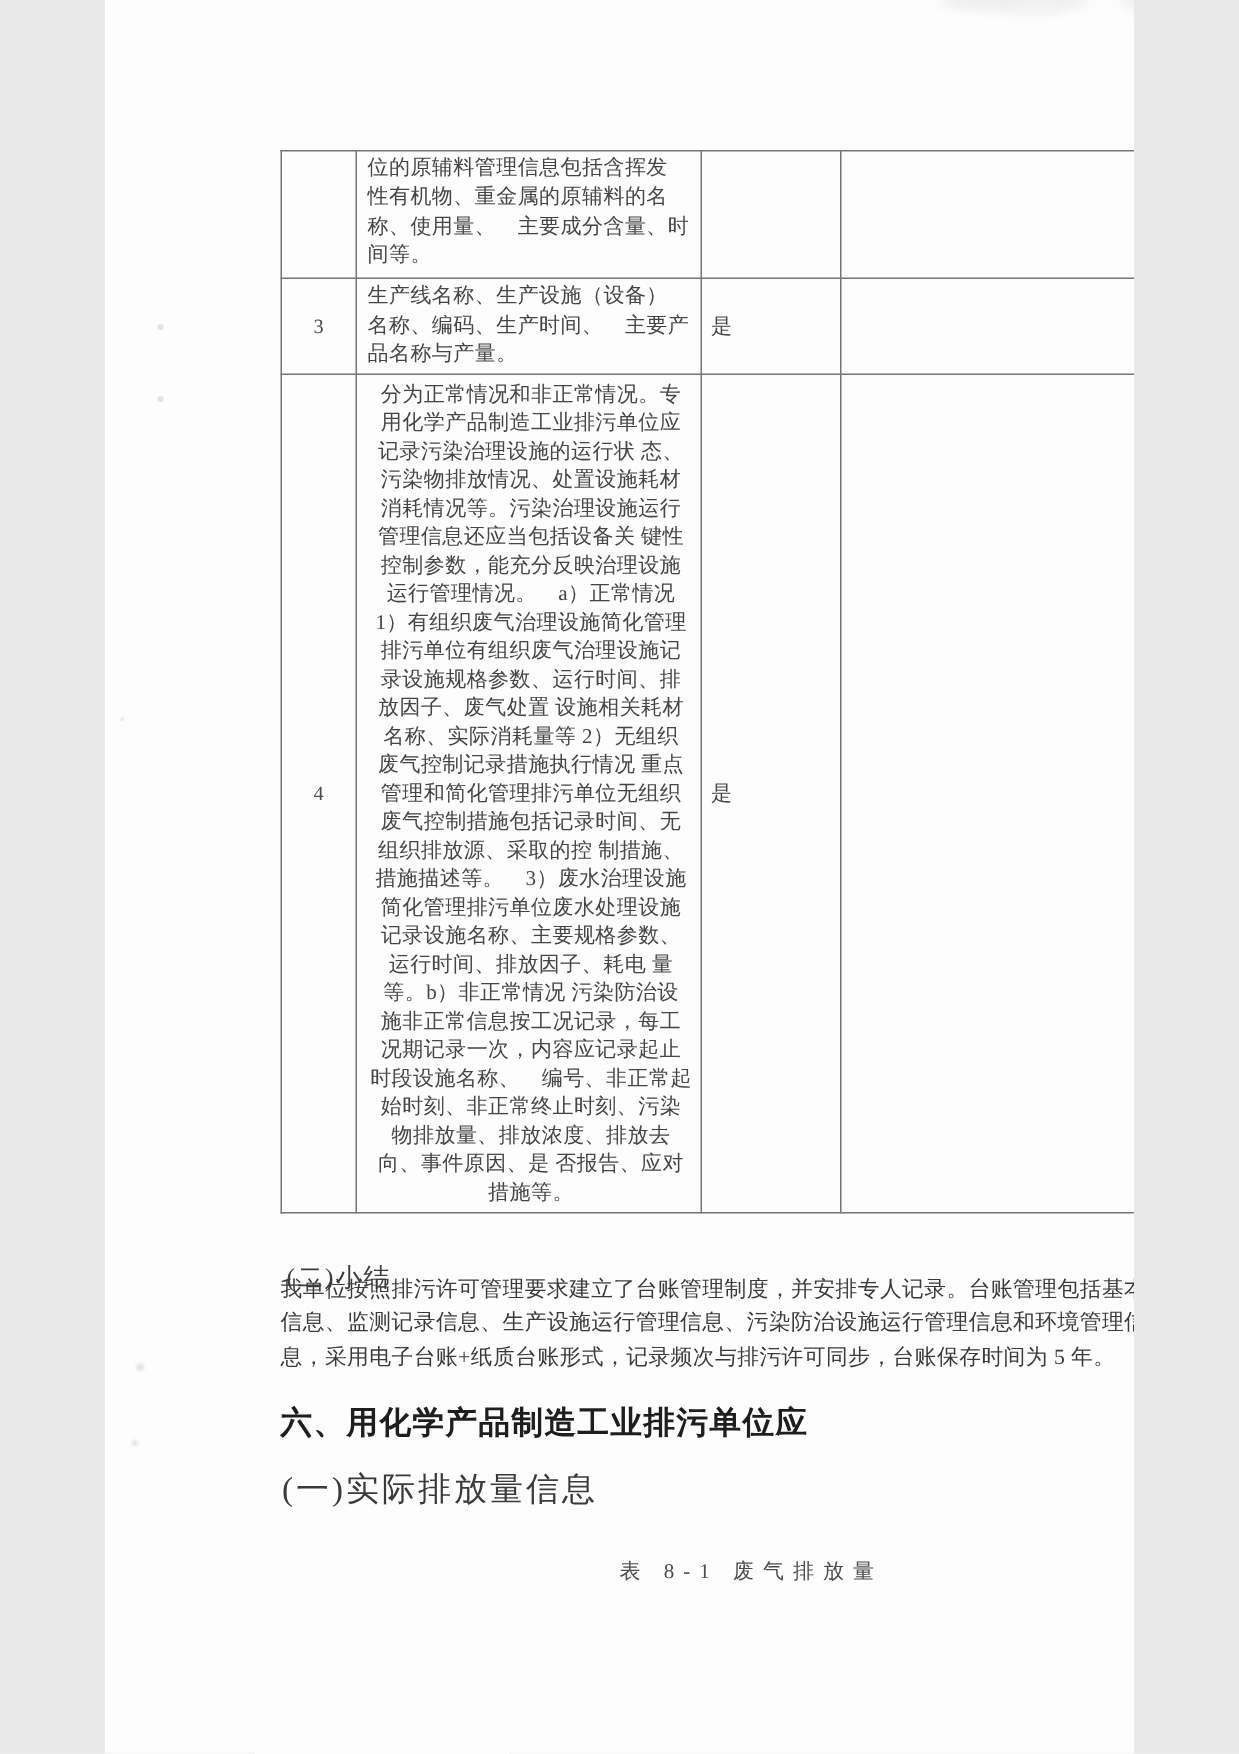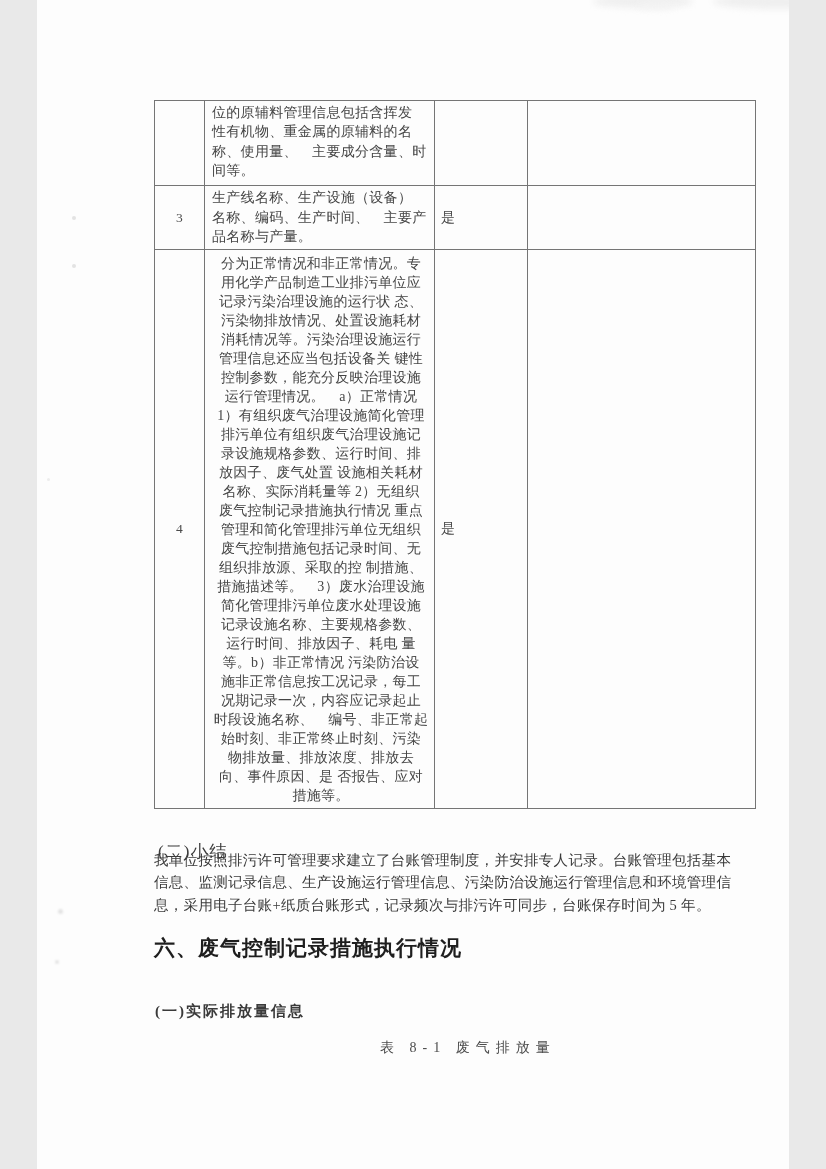--- a/index.html
+++ b/index.html
@@ -1,18 +1,18 @@
 <!DOCTYPE html>
 <html lang="zh"><head>
 <meta charset="utf-8">
 <style>
   html,body{margin:0;padding:0;background:#e9e9e9;}
   .page{
     position:relative;
-    width:752px;height:1169px;
+    width:686px;height:1169px;
     margin:0 auto;
     background:#fdfdfd;
     overflow:hidden;
     font-family:"Liberation Serif","DejaVu Serif",serif;
     color:#3d3d3d;
   }
   
   .doc-table{
     position:absolute;left:117px;top:100px;
     width:601px;
@@ -55,22 +55,22 @@
     text-align:justify;
   }
   .section-title{
     position:absolute;left:117px;top:934px;
     margin:0;
     font-family:"Liberation Sans","DejaVu Sans",sans-serif;
     font-size:21px;font-weight:bold;letter-spacing:1px;
     color:#1e1e1e;
   }
   .subsection-title{
-    position:absolute;left:118px;top:1002px;
-    font-size:15px;letter-spacing:2px;color:#3a3a3a;font-weight:bold;
+    position:absolute;left:118px;top:978px;
+    font-size:22px;letter-spacing:2px;color:#3a3a3a;
   }
   .table-caption{
     position:absolute;left:343px;top:1039px;
     font-size:14px;letter-spacing:6px;color:#4c4c4c;
   }
   
   .speck{position:absolute;border-radius:50%;background:#c9c9c9;opacity:.5;}
   .speck.s1{left:35px;top:216px;width:4px;height:4px;}
   .speck.s2{left:35px;top:264px;width:4px;height:4px;}
   .speck.s3{left:21px;top:909px;width:5px;height:5px;filter:blur(1px);}
@@ -156,19 +156,19 @@
       </tr>
     </tbody>
   </table>
 
   <div class="sub-title">(二)小结</div>
 
   <p class="summary-para">我单位按照排污许可管理要求建立了台账管理制度，并安排专人记录。台账管理包括基本
 信息、监测记录信息、生产设施运行管理信息、污染防治设施运行管理信息和环境管理信
 息，采用电子台账+纸质台账形式，记录频次与排污许可同步，台账保存时间为 5 年。</p>
 
-  <h1 class="section-title">六、废气控制记录措施执行情况</h1>
+  <h1 class="section-title">六、用化学产品制造工业排污单位应</h1>
 
   <div class="subsection-title">(一)实际排放量信息</div>
 
   <div class="table-caption">表 8-1 废气排放量</div>
 
 </div>
 
 </body></html>

